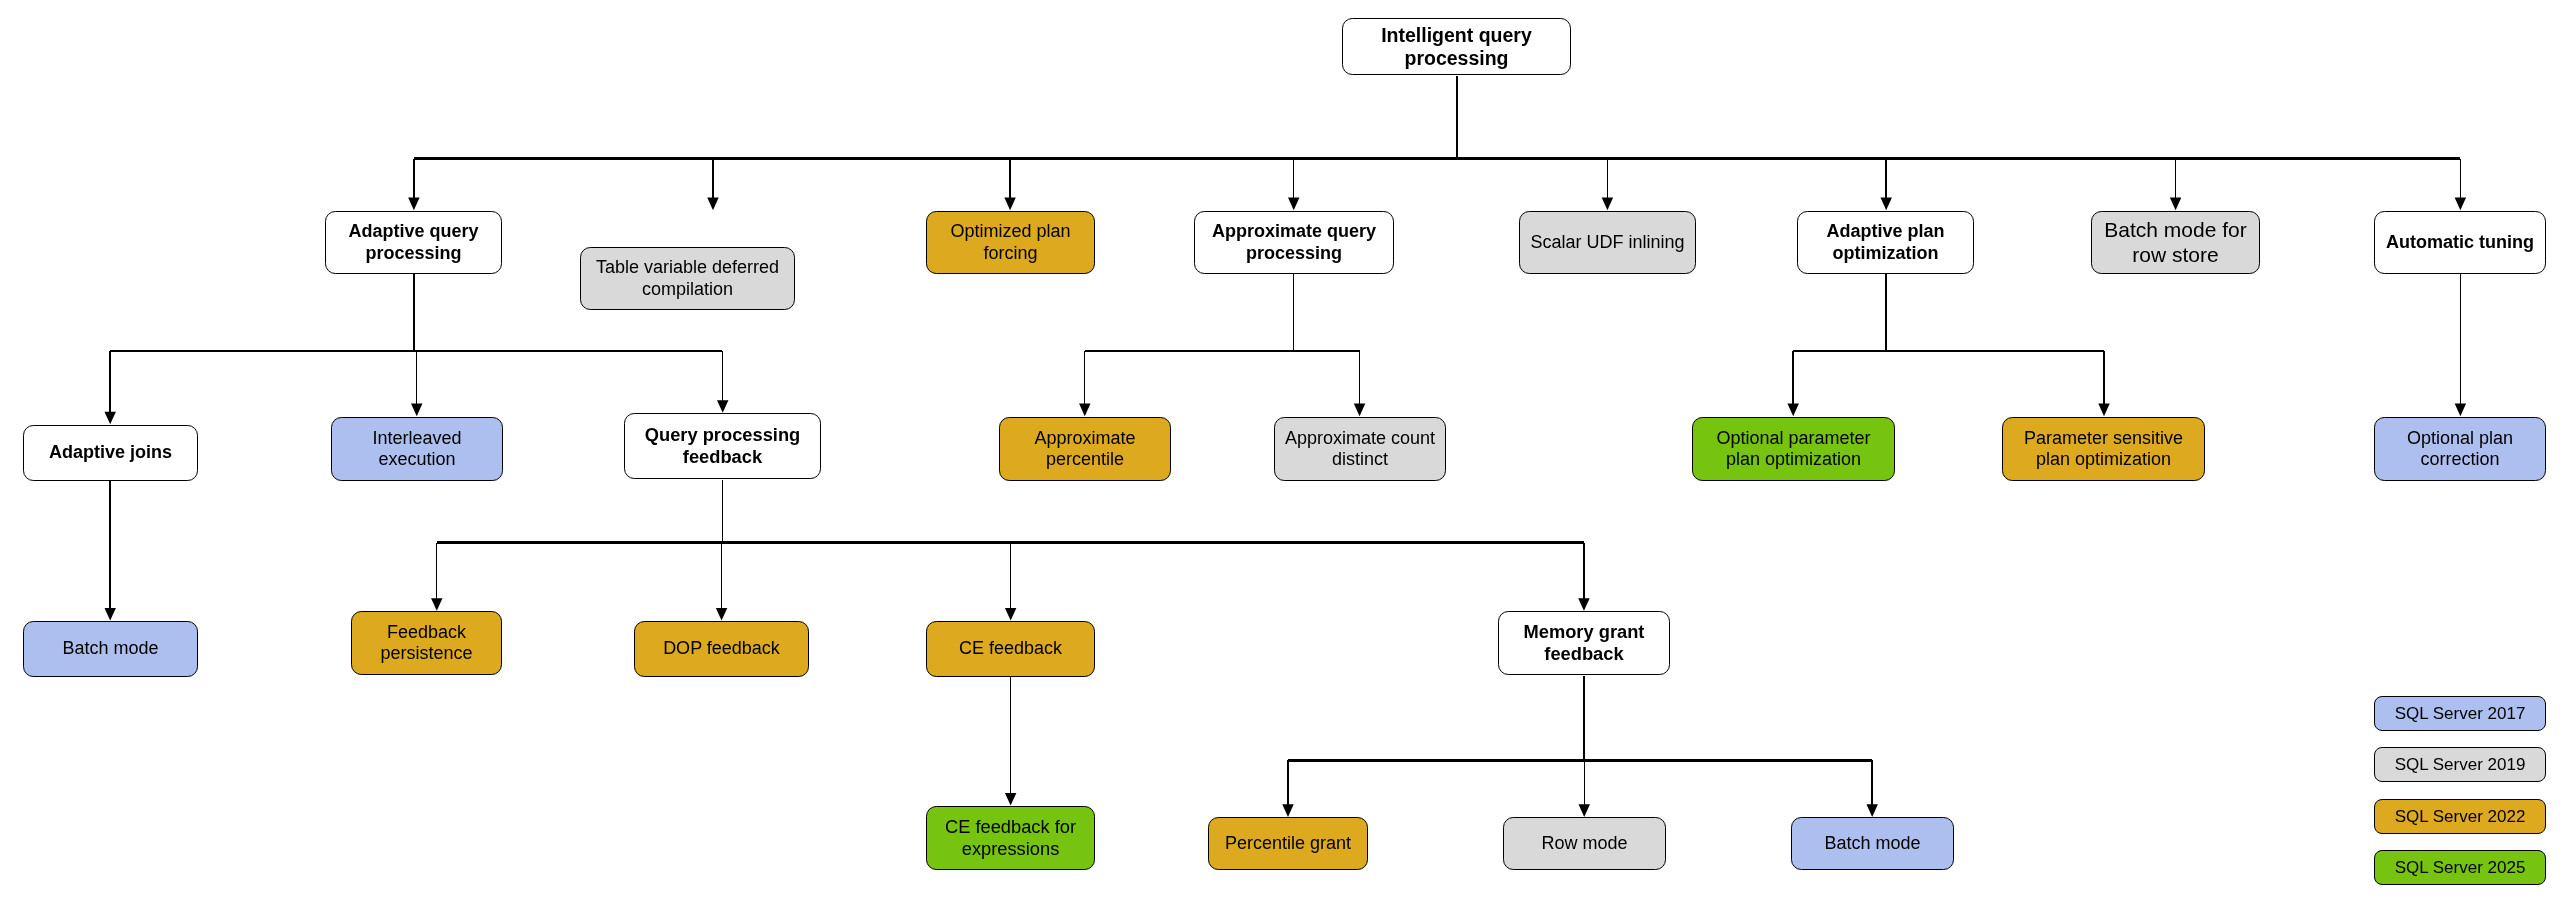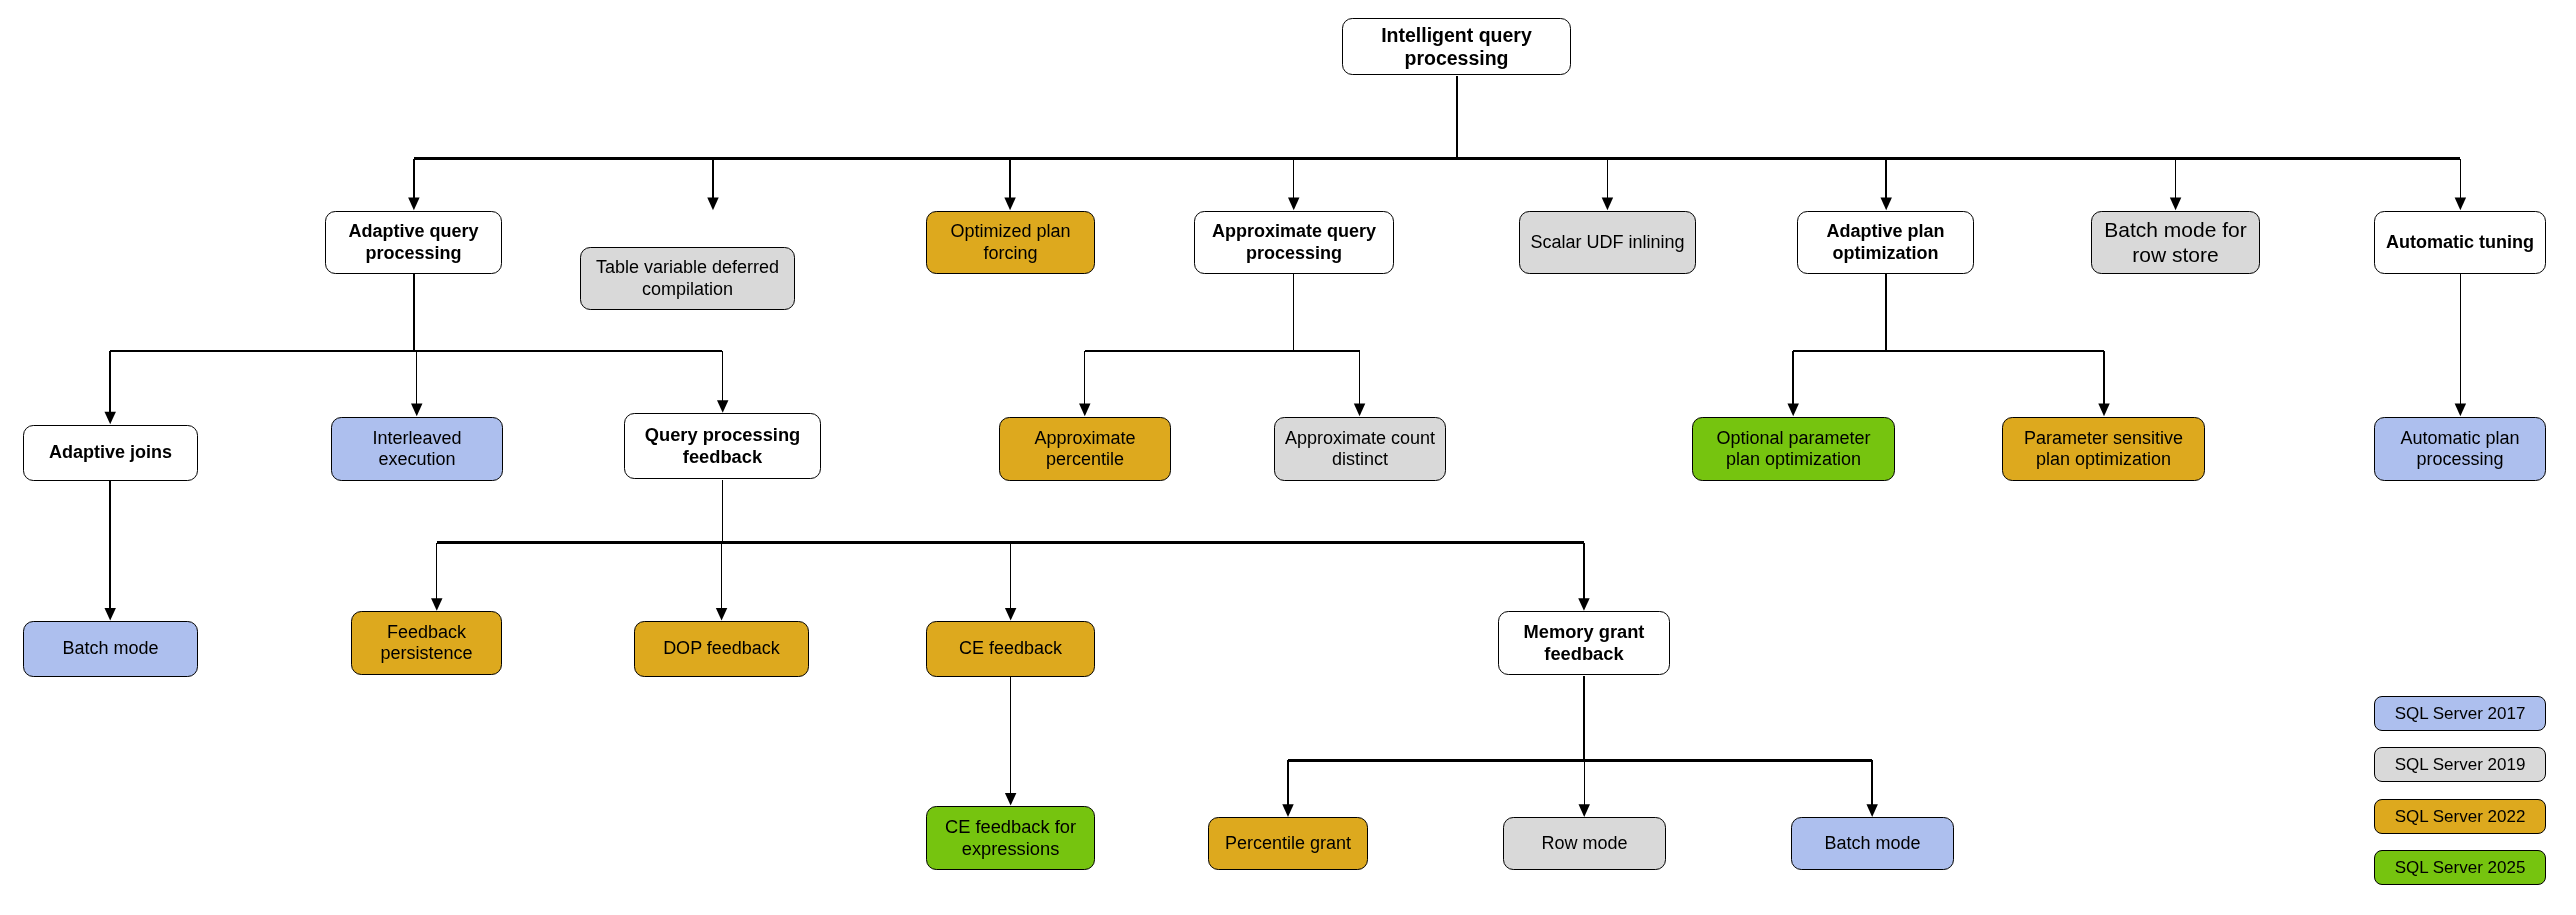--- a/index.html
+++ b/index.html
@@ -131,21 +131,21 @@
       <div class="node n-gray" style="left: 1274px; top: 417px; width: 172px; height: 64px; font-size: 18px;">
         <span class="lbl">Approximate count distinct</span>
       </div>
       <div class="node n-green" style="left: 1692px; top: 417px; width: 203px; height: 64px; font-size: 18px;">
         <span class="lbl">Optional parameter plan optimization</span>
       </div>
       <div class="node n-gold" style="left: 2002px; top: 417px; width: 203px; height: 64px; font-size: 18px;">
         <span class="lbl">Parameter sensitive plan optimization</span>
       </div>
       <div class="node n-blue" style="left: 2374px; top: 417px; width: 172px; height: 64px; font-size: 18px;">
-        <span class="lbl">Automatic plan processing</span>
+        <span class="lbl">Optional plan correction</span>
       </div>
       <div class="node n-blue" style="left: 23px; top: 621px; width: 175px; height: 56px; font-size: 18px;">
         <span class="lbl">Batch mode</span>
       </div>
       <div class="node n-gold" style="left: 351px; top: 611px; width: 151px; height: 64px; font-size: 18px;">
         <span class="lbl">Feedback persistence</span>
       </div>
       <div class="node n-gold" style="left: 634px; top: 621px; width: 175px; height: 56px; font-size: 18px;">
         <span class="lbl">DOP feedback</span>
       </div>

